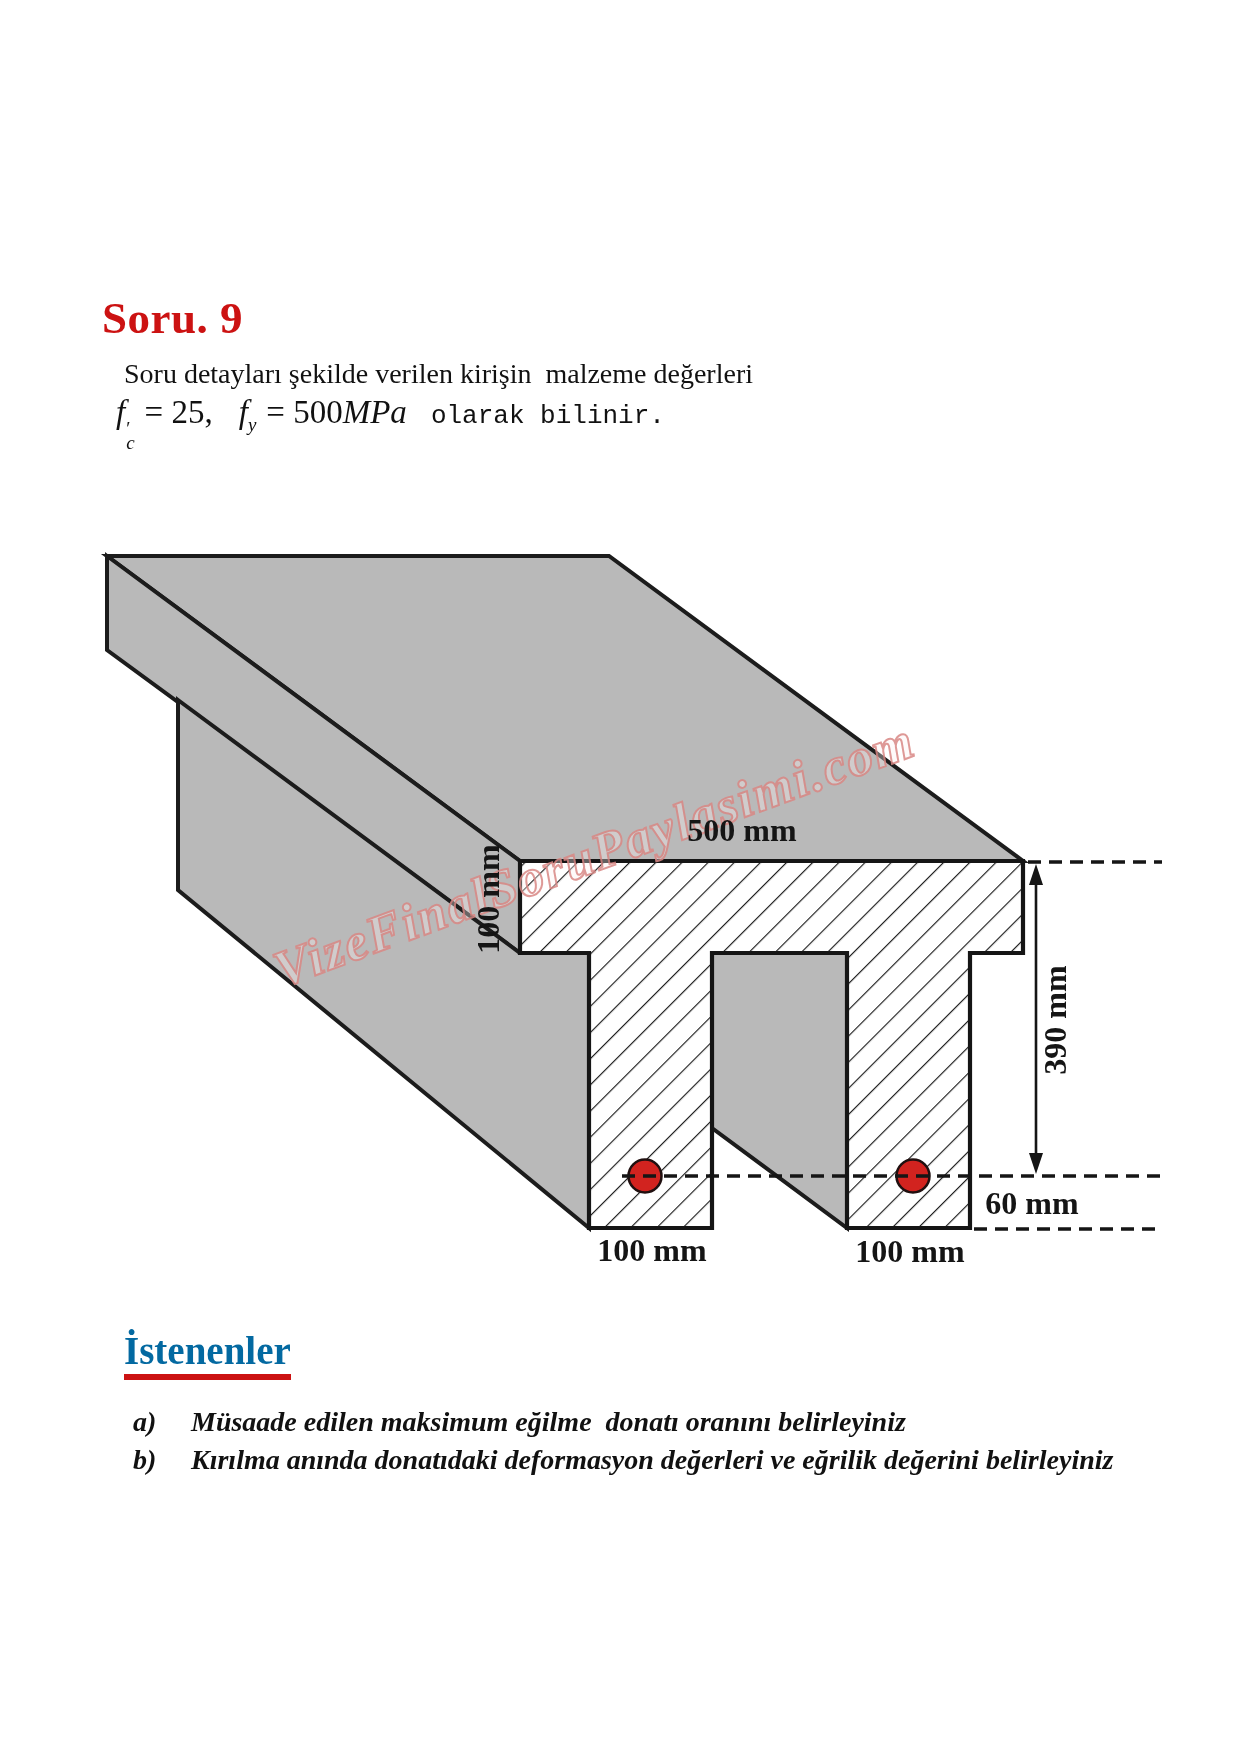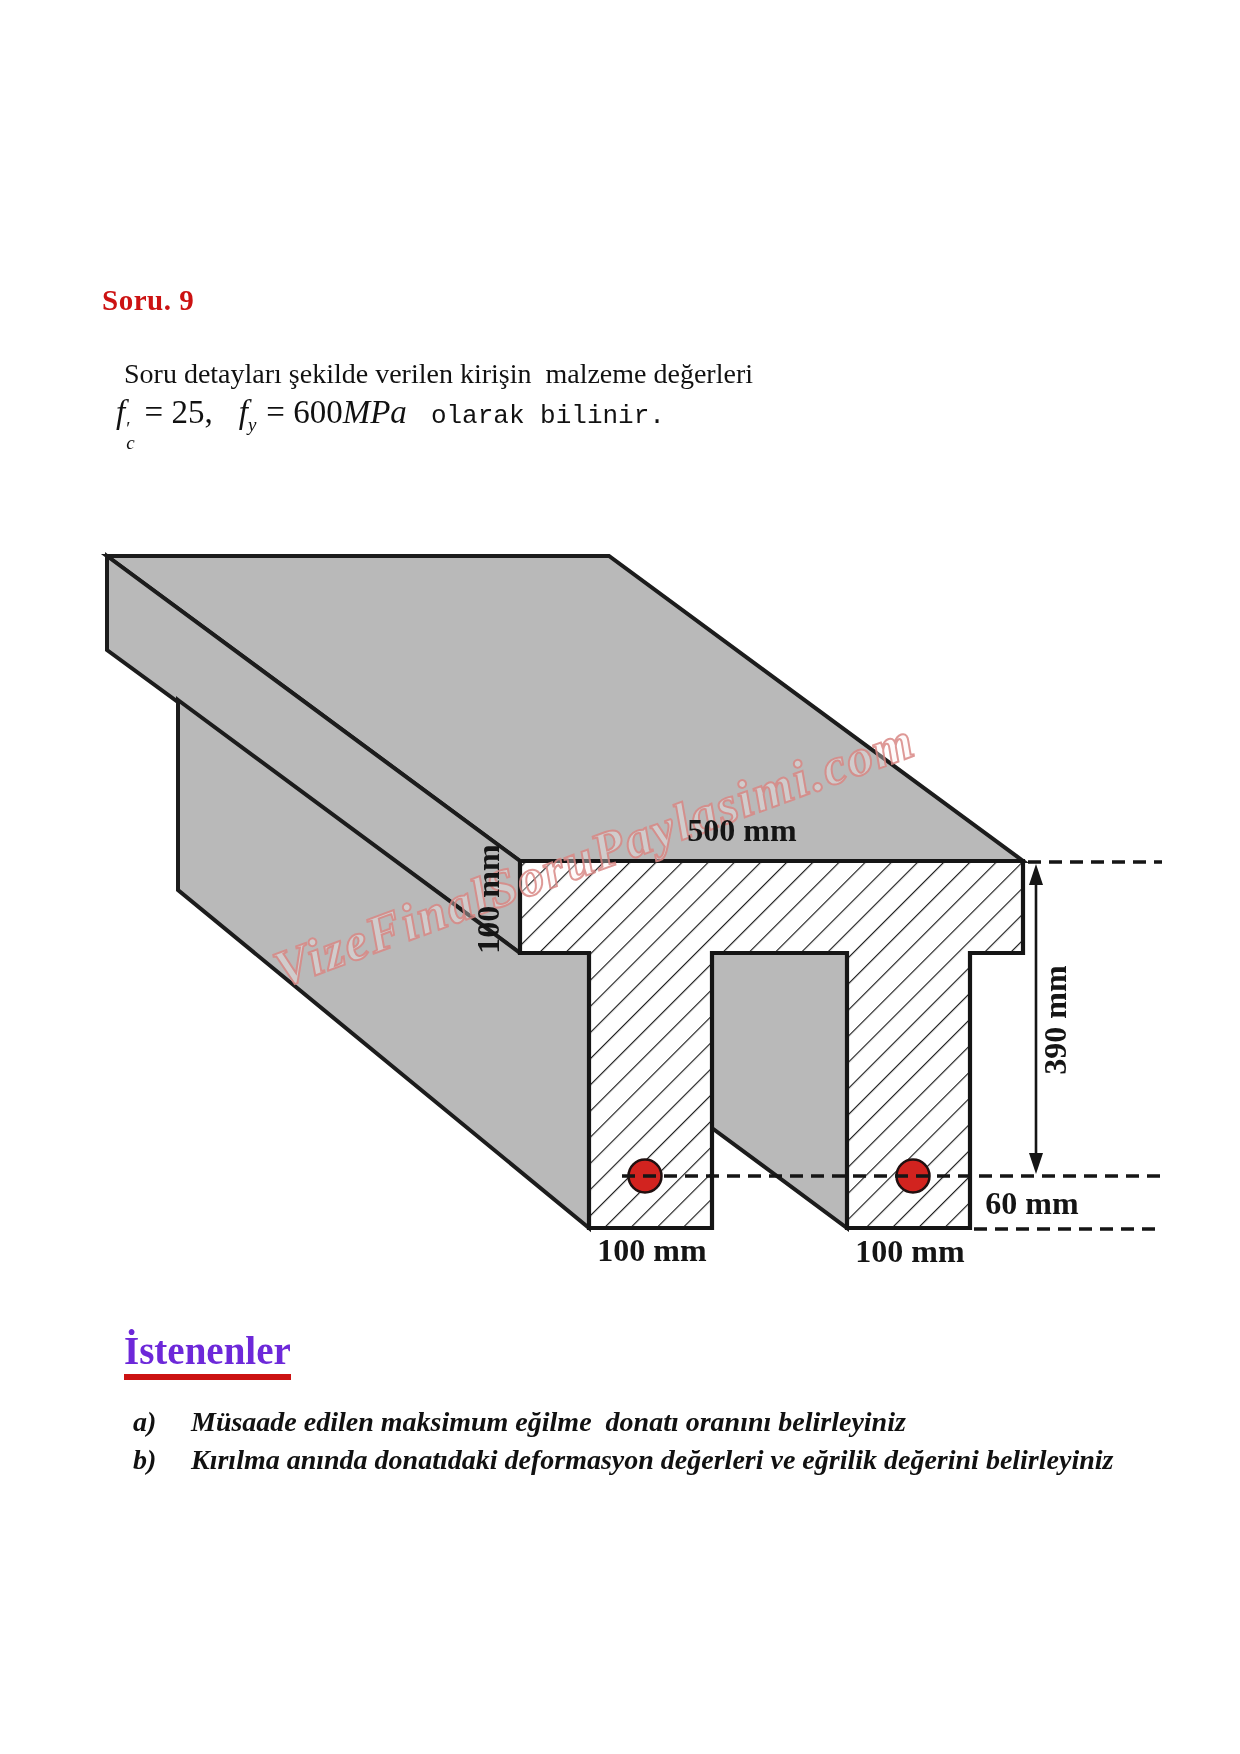--- a/index.html
+++ b/index.html
@@ -6,22 +6,22 @@
   body{
     position:relative;
     width:1240px;height:1754px;
     font-family:"Liberation Serif","DejaVu Serif",serif;
     color:#111;
     overflow:hidden;
   }
   .abs{position:absolute;}
 
   .question-title{
-    left:102px;top:284px;
-    font-size:29px;font-weight:bold;
+    left:102px;top:292px;
+    font-size:45px;font-weight:bold;
     letter-spacing:0.5px;
   }
   .intro-text{
     left:124px;top:358px;
     font-size:28px;
     white-space:pre;
   }
   .formula-row{
     left:116px;top:394px;
     font-size:33px;
@@ -68,21 +68,21 @@
 <body>
 
 <div class="abs question-title" style="color:#cc1212;">Soru. 9</div>
 
 <div class="abs intro-text">Soru detayları şekilde verilen kirişin  malzeme değerleri</div>
 
 <div class="abs formula-row">
   <span class="mvar">f</span><span class="stk">
       <span>′</span>
       <span class="sb">c</span>
-    </span><span class="eq">= 25,</span><span class="gap"></span><span class="mvar">f</span><sub>y</sub><span class="eq">= 600</span><span class="mvar">MPa</span><span class="suffix">olarak bilinir.</span>
+    </span><span class="eq">= 25,</span><span class="gap"></span><span class="mvar">f</span><sub>y</sub><span class="eq">= 500</span><span class="mvar">MPa</span><span class="suffix">olarak bilinir.</span>
 </div>
 
 <svg class="abs" style="left:60px;top:470px;" width="1140" height="830" viewBox="60 470 1140 830">
   <defs>
     <pattern id="hatch" patternUnits="userSpaceOnUse" width="18.5" height="18.5" patternTransform="rotate(-45)">
       <line x1="0" y1="0" x2="18.5" y2="0" stroke="#1a1a1a" stroke-width="2.3"></line>
     </pattern>
   </defs>
 
   <polygon points="107,556 609,556 1023,861 520,861" fill="#b9b9b9" stroke="#1c1c1c" stroke-width="4"></polygon>
@@ -110,21 +110,21 @@
   </text>
 
   <text class="dim-label" x="742" y="841" text-anchor="middle">500 mm</text>
   <text class="dim-label" x="499" y="899" text-anchor="middle" transform="rotate(-90 499 899)">100 mm</text>
   <text class="dim-label" x="1066" y="1020" text-anchor="middle" transform="rotate(-90 1066 1020)">390 mm</text>
   <text class="dim-label" x="1032" y="1214" text-anchor="middle">60 mm</text>
   <text class="dim-label" x="652" y="1261" text-anchor="middle">100 mm</text>
   <text class="dim-label" x="910" y="1262" text-anchor="middle">100 mm</text>
 </svg>
 
-<div class="abs requests-heading" style="color:#6d28d9;">İstenenler</div>
+<div class="abs requests-heading" style="color:#0369a1;">İstenenler</div>
 
 <div class="abs req-item item-a">
   <span class="marker">a)</span>
   <span>Müsaade edilen maksimum eğilme  donatı oranını belirleyiniz</span>
 </div>
 <div class="abs req-item item-b">
   <span class="marker">b)</span>
   <span>Kırılma anında donatıdaki deformasyon değerleri ve eğrilik değerini belirleyiniz</span>
 </div>
 

